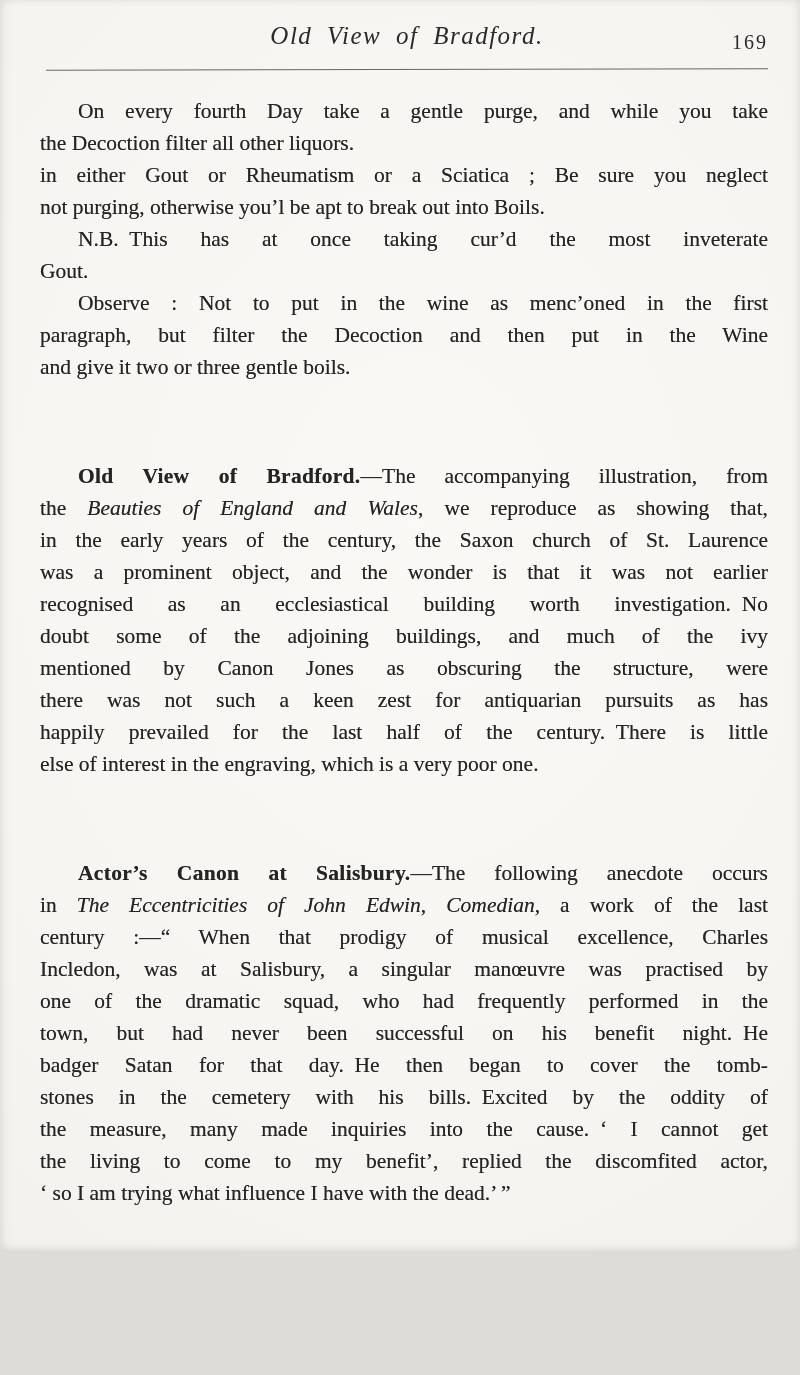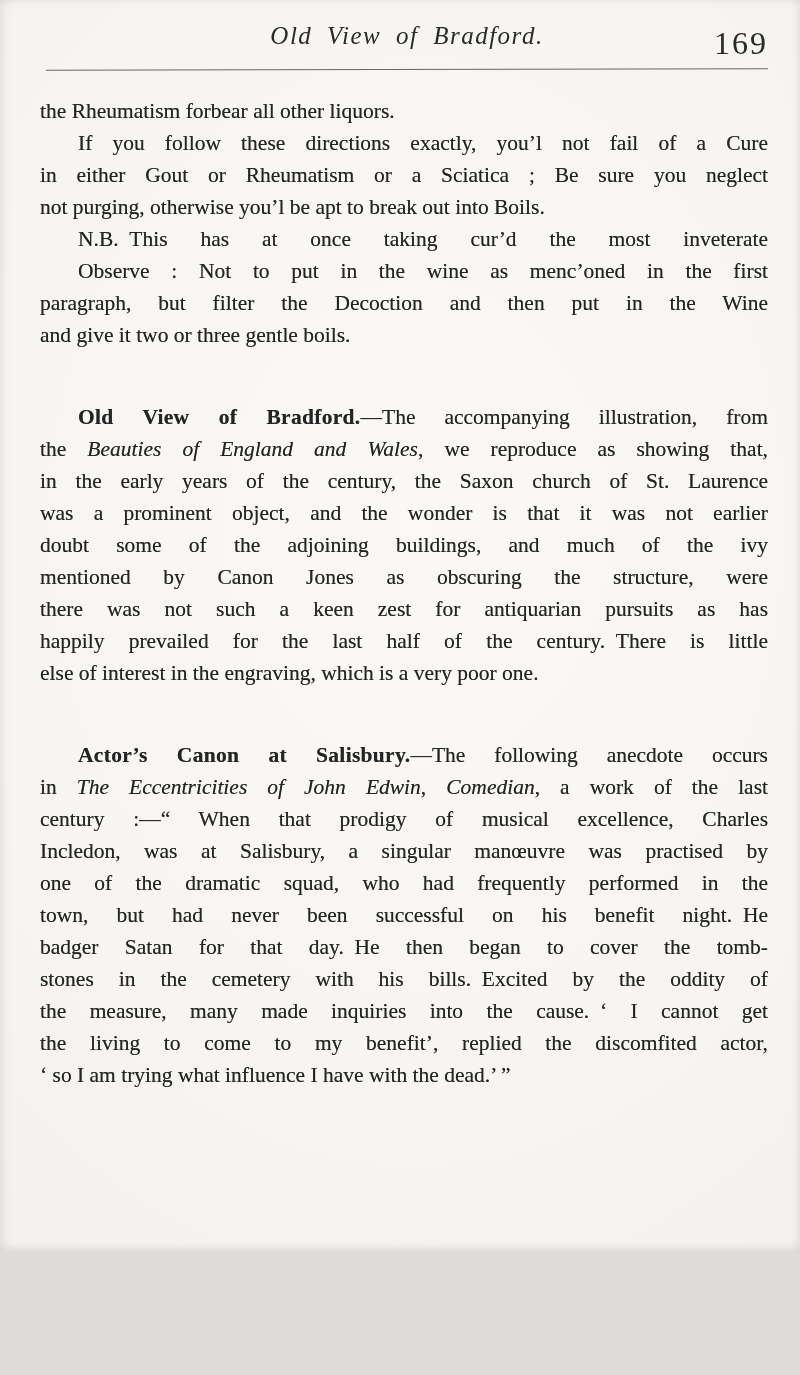--- a/index.html
+++ b/index.html
@@ -22,22 +22,22 @@
     text-align: center;
     font-style: italic;
     font-size: 25px;
     letter-spacing: 1.5px;
     word-spacing: 7px;
     color: #2a2a2a;
   }
   .page-number {
     position: absolute;
     right: 0;
-    top: 3px;
-    font-size: 32px;
+    top: 9px;
+    font-size: 20px;
     letter-spacing: 2px;
     color: #2a2a2a;
   }
   .rule {
     position: absolute;
     top: 69px;
     left: 46px;
     width: 722px;
     height: 0;
     border-top: 1.6px solid rgba(50, 48, 45, 0.72);
@@ -47,55 +47,57 @@
   .line {
     font-size: 21.5px;
     line-height: 32px;
     text-align: justify;
     text-align-last: justify;
     text-shadow: 0 0 0.5px rgba(20,20,20,0.55);
     white-space: normal;
   }
   .line.last { text-align-last: left; }
   .line.indent { text-indent: 38px; }
-  .paragraph.section-gap { margin-top: 50px; }
+  .paragraph.section-gap { margin-top: 77px; }
   .bold { font-weight: bold; letter-spacing: 0.3px; }
   .italic { font-style: italic; }
 </style>
 </head>
 <body>
 
 <div class="page">
   <div class="header">
     <div class="running-title">Old View of Bradford.</div>
     <div class="page-number">169</div>
   </div>
   <div class="rule"></div>
   <div class="text-block">
       <div class="paragraph">
-        <div class="line last">the Rheumatism forbear all other liquors.</div>
+        <div class="line indent">On every fourth Day take a gentle purge, and while you take</div>
+        <div class="line last">the Decoction filter all other liquors.</div>
       </div>
       <div class="paragraph">
-        <div class="line indent">If you follow these directions exactly, you’l not fail of a Cure</div>
         <div class="line">in either Gout or Rheumatism or a Sciatica ; Be sure you neglect</div>
         <div class="line last">not purging, otherwise you’l be apt to break out into Boils.</div>
       </div>
       <div class="paragraph">
         <div class="line indent">N.B. This has at once taking cur’d the most inveterate</div>
+        <div class="line last">Gout.</div>
       </div>
       <div class="paragraph">
         <div class="line indent">Observe : Not to put in the wine as menc’oned in the first</div>
         <div class="line">paragraph, but filter the Decoction and then put in the Wine</div>
         <div class="line last">and give it two or three gentle boils.</div>
       </div>
       <div class="paragraph section-gap">
         <div class="line indent"><span class="bold">Old View of Bradford.</span>—The accompanying illustration, from</div>
         <div class="line">the <span class="italic">Beauties of England and Wales</span>, we reproduce as showing that,</div>
         <div class="line">in the early years of the century, the Saxon church of St. Laurence</div>
         <div class="line">was a prominent object, and the wonder is that it was not earlier</div>
+        <div class="line">recognised as an ecclesiastical building worth investigation. No</div>
         <div class="line">doubt some of the adjoining buildings, and much of the ivy</div>
         <div class="line">mentioned by Canon Jones as obscuring the structure, were</div>
         <div class="line">there was not such a keen zest for antiquarian pursuits as has</div>
         <div class="line">happily prevailed for the last half of the century. There is little</div>
         <div class="line last">else of interest in the engraving, which is a very poor one.</div>
       </div>
       <div class="paragraph section-gap">
         <div class="line indent"><span class="bold">Actor’s Canon at Salisbury.</span>—The following anecdote occurs</div>
         <div class="line">in <span class="italic">The Eccentricities of John Edwin</span>, <span class="italic">Comedian</span>, a work of the last</div>
         <div class="line">century :—“ When that prodigy of musical excellence, Charles</div>

